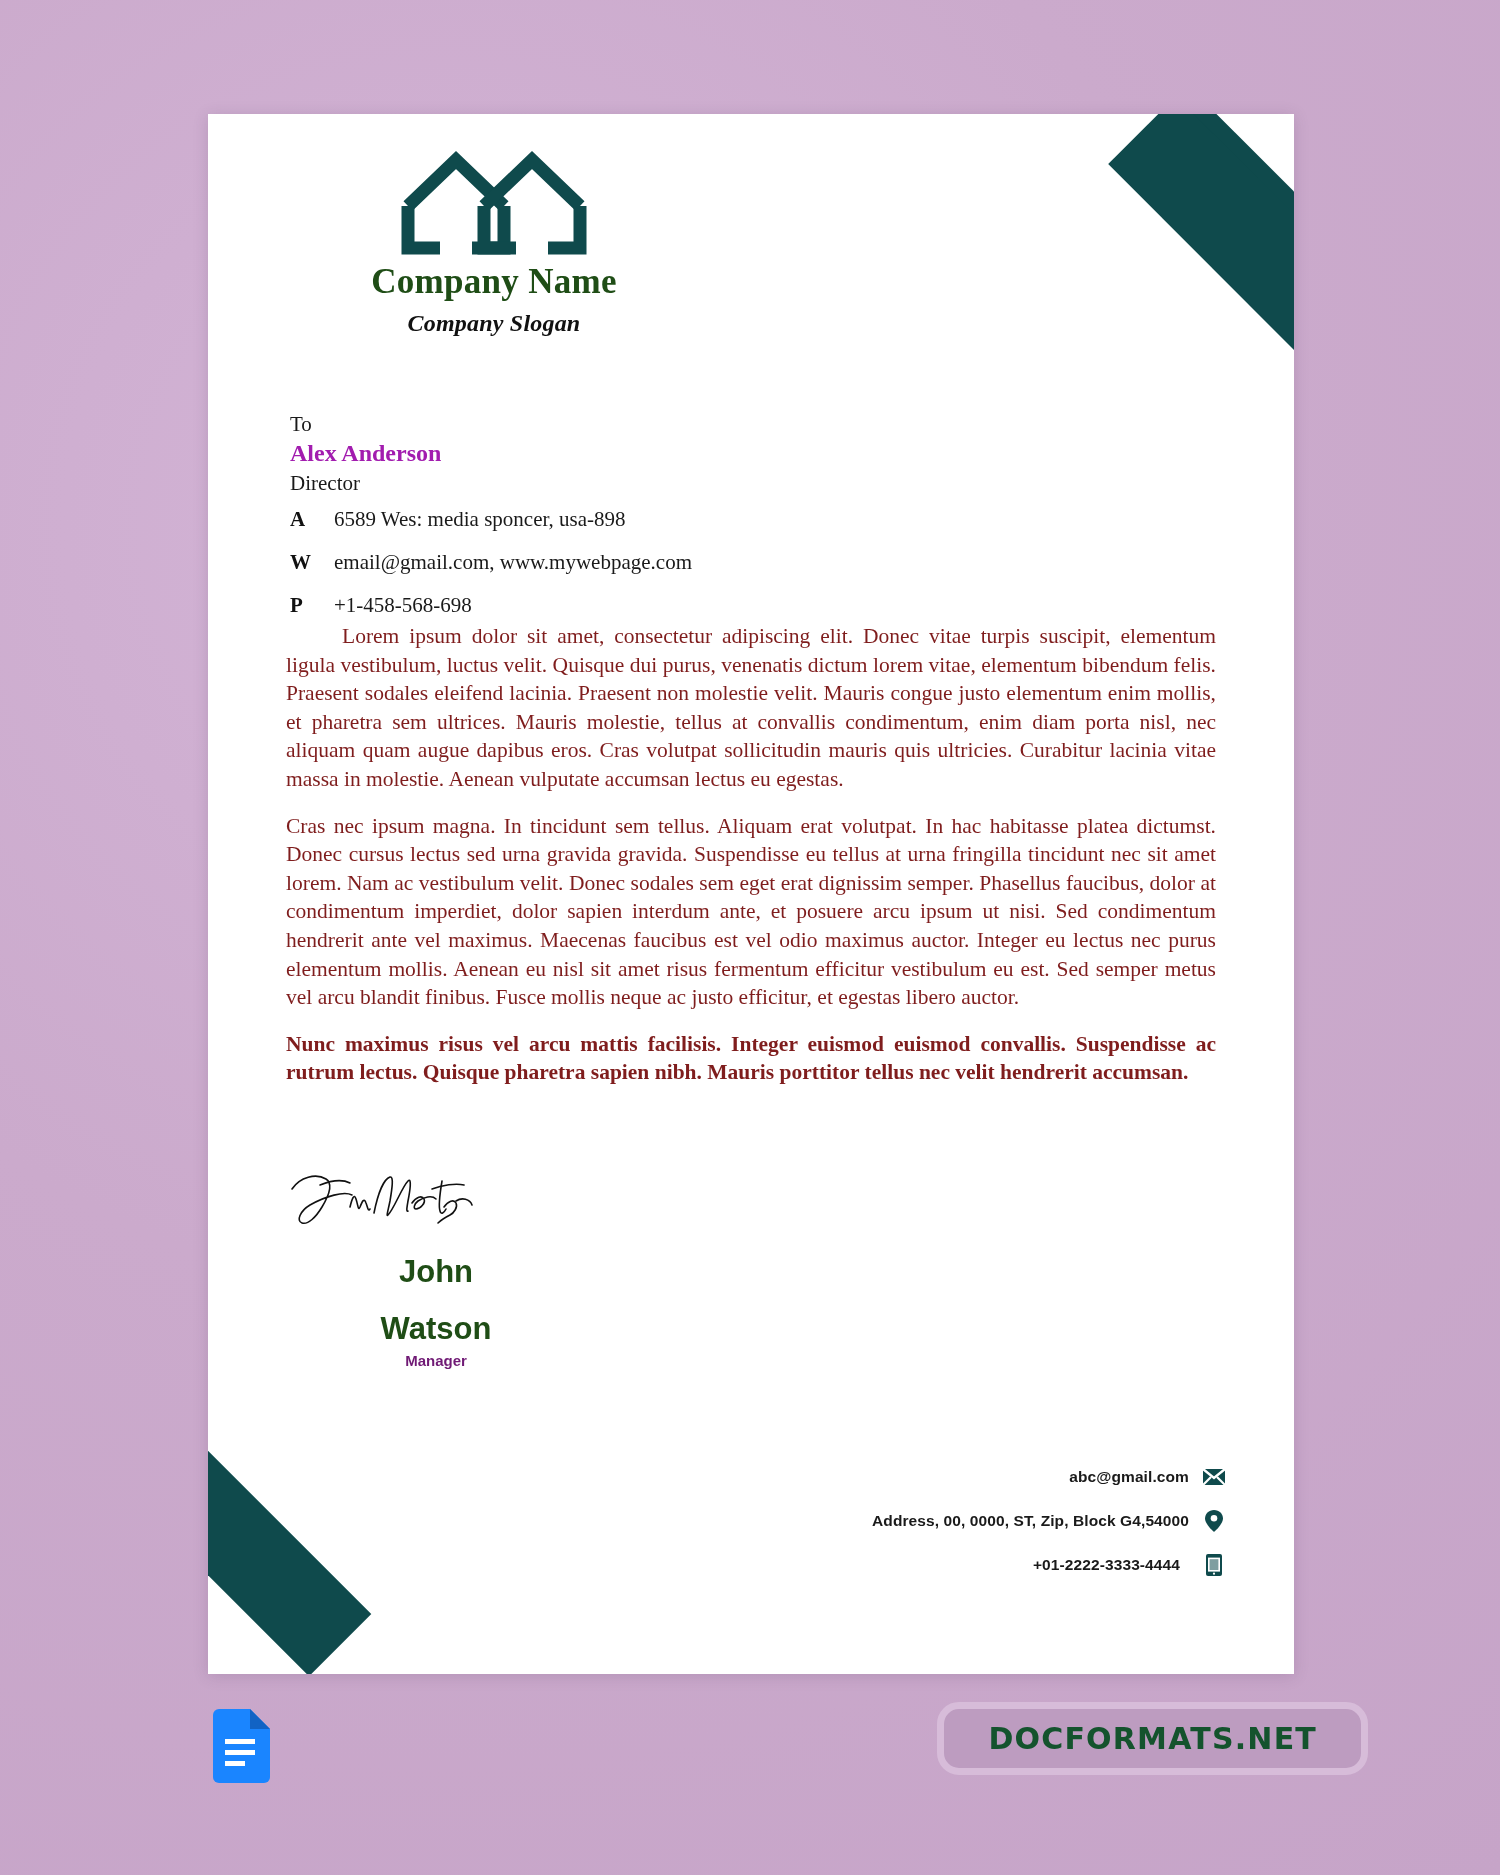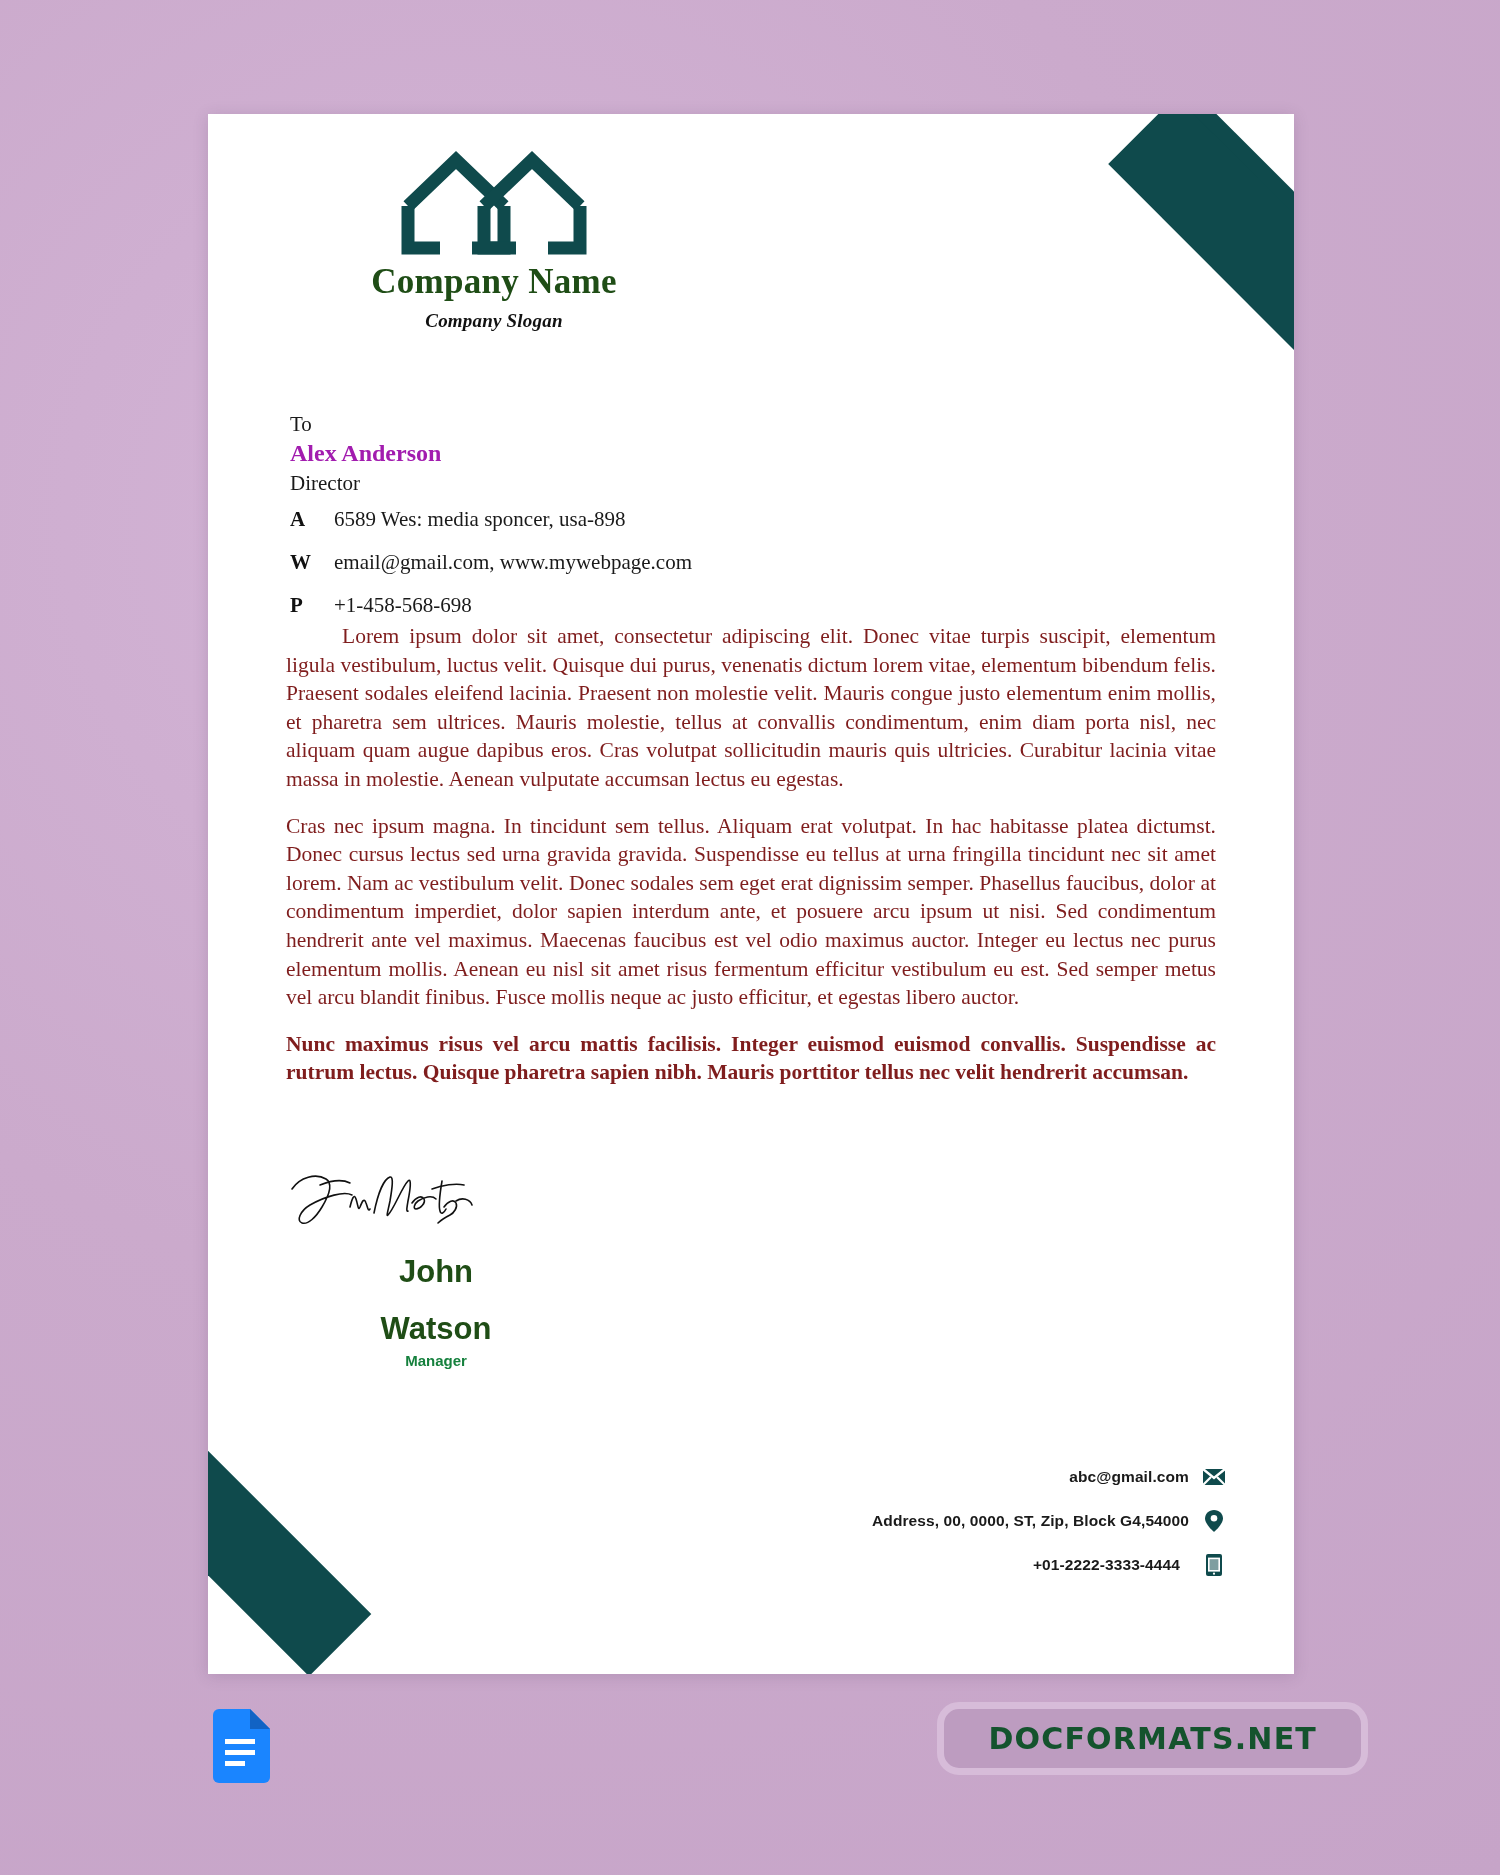--- a/index.html
+++ b/index.html
@@ -89,21 +89,21 @@
   .company-name {
     font-family: "Liberation Serif", serif;
     font-size: 35px;
     font-weight: bold;
     color: #1f4d16;
     letter-spacing: 0.3px;
     margin-top: 6px;
   }
   .company-slogan {
     font-family: "Liberation Serif", serif;
-    font-size: 19px;
+    font-size: 24px;
     font-style: italic;
     font-weight: bold;
     color: #111;
     margin-top: 8px;
     letter-spacing: 0.2px;
   }
 
   
   .recipient {
     position: absolute;
@@ -181,21 +181,21 @@
   .sig-name {
     font-size: 31px;
     font-weight: bold;
     color: #1f4d16;
     line-height: 1.12;
     margin-top: 22px;
   }
   .sig-role {
     font-size: 15px;
     font-weight: bold;
-    color: #15803d;
+    color: #701a75;
     margin-top: 6px;
   }
 
   
   .footer-contact {
     position: absolute;
     right: 68px;
     bottom: 96px;
     width: 480px;
   }

